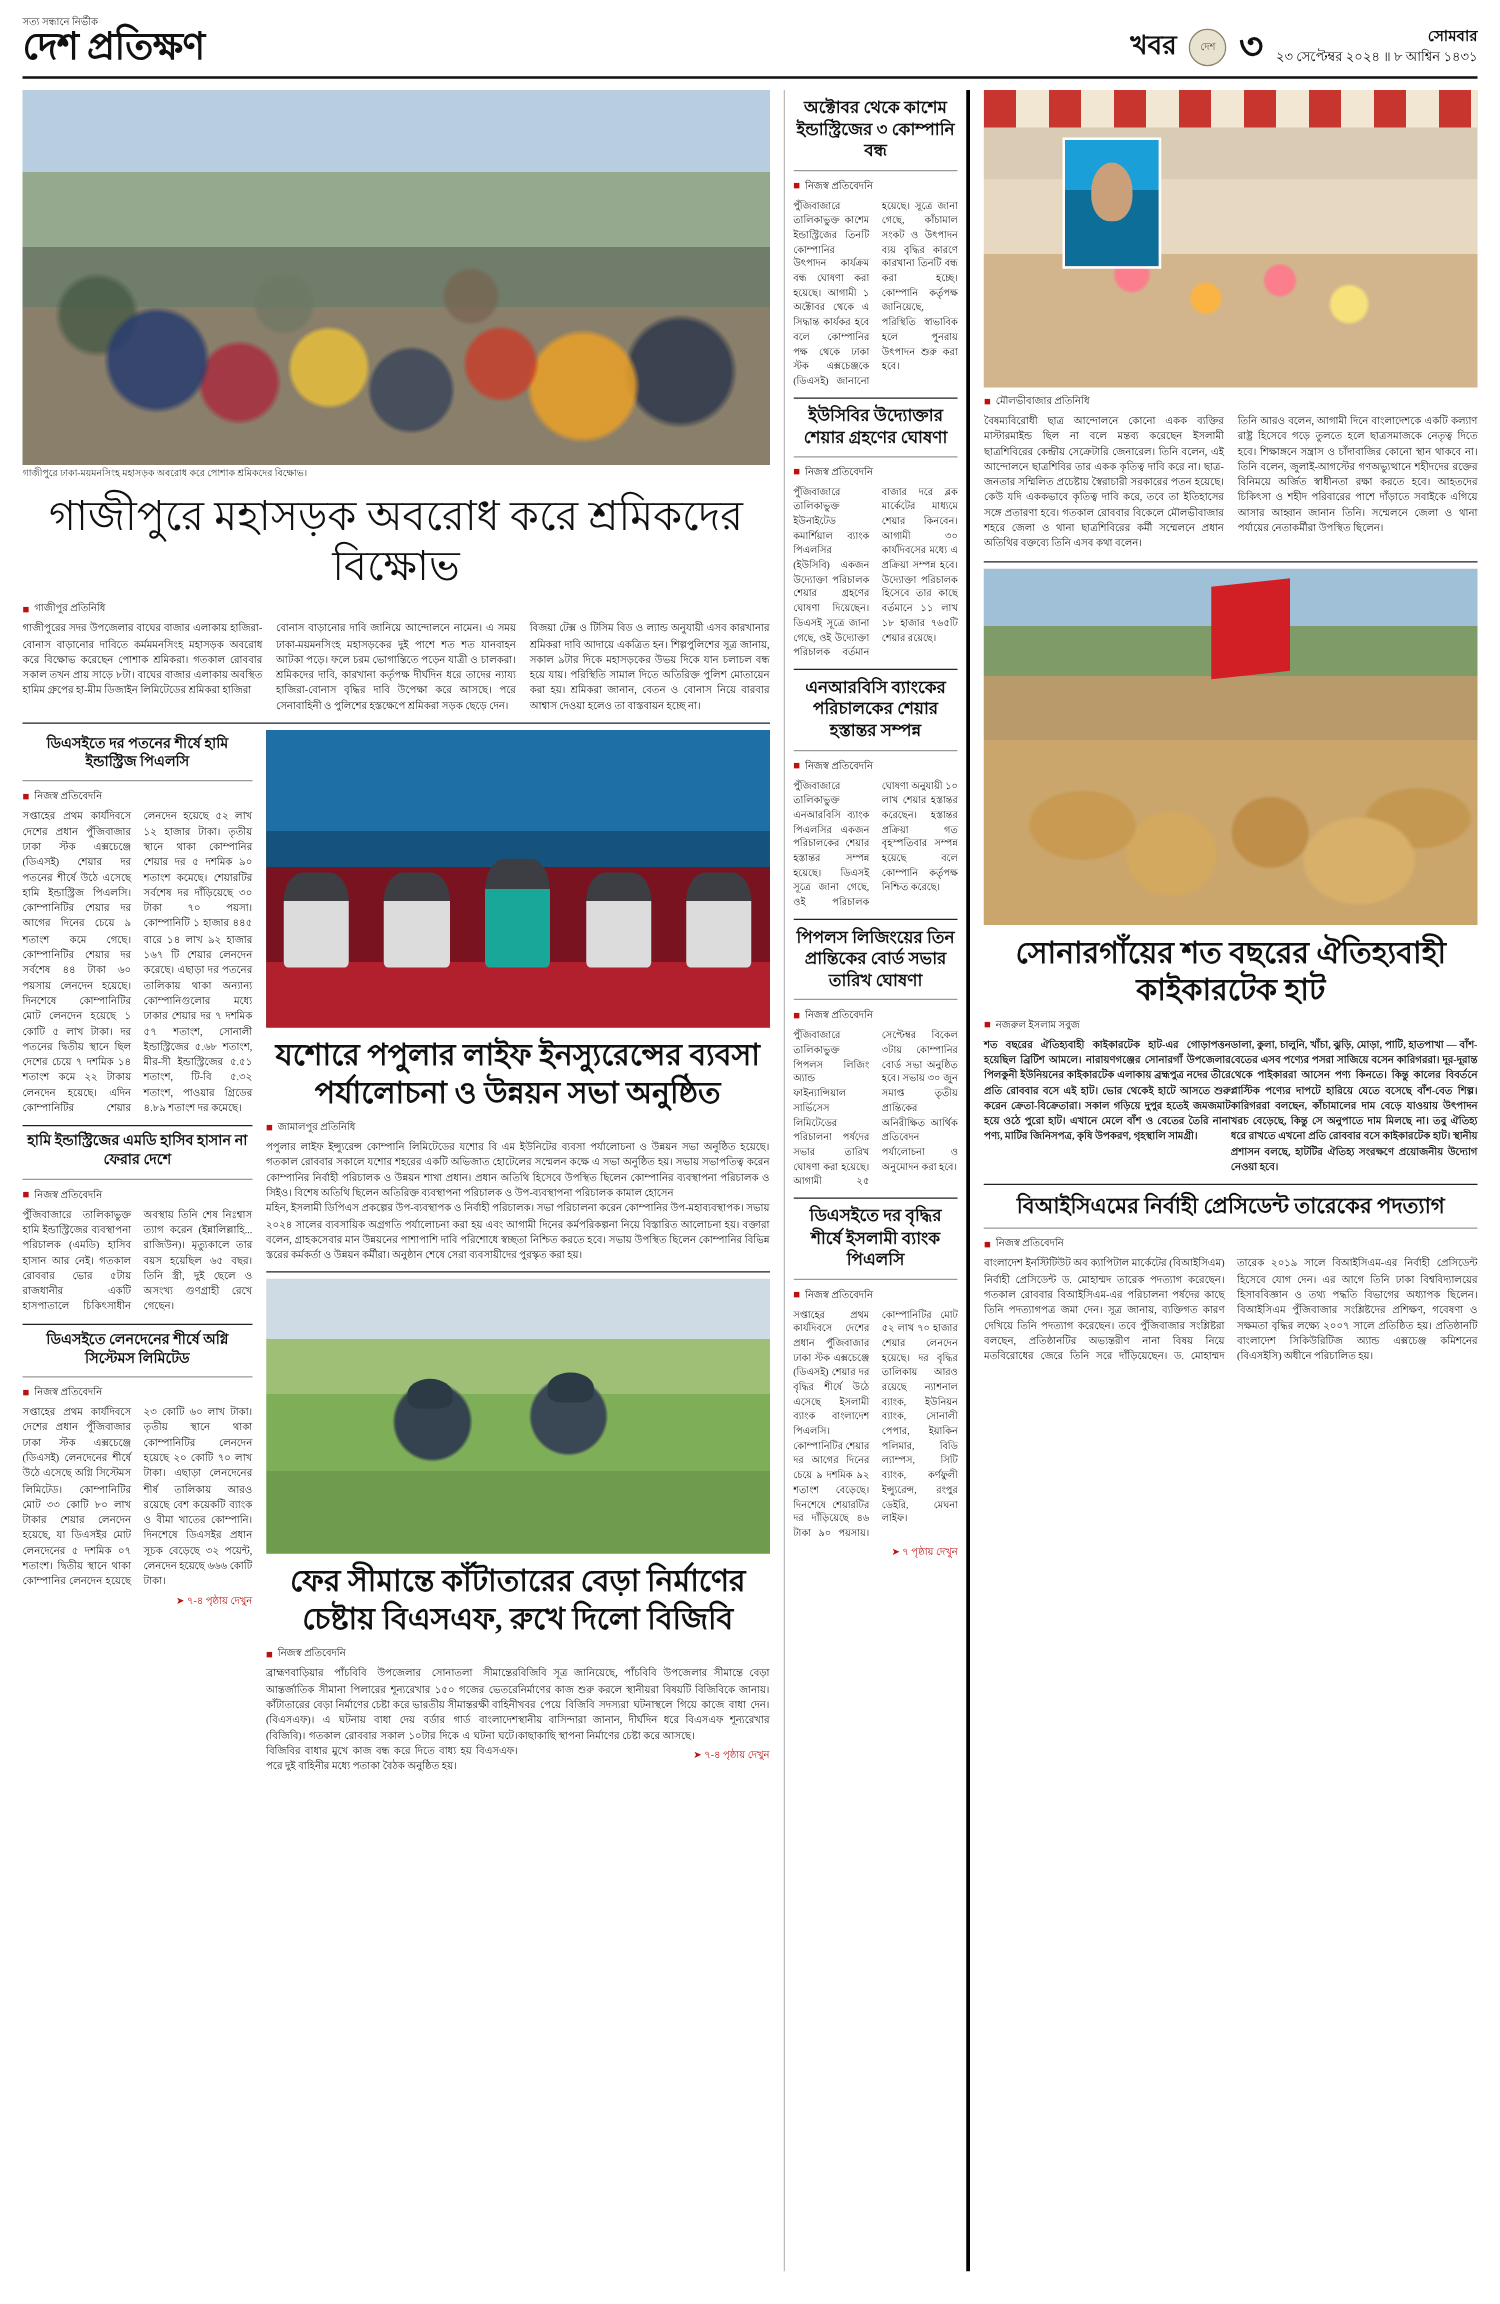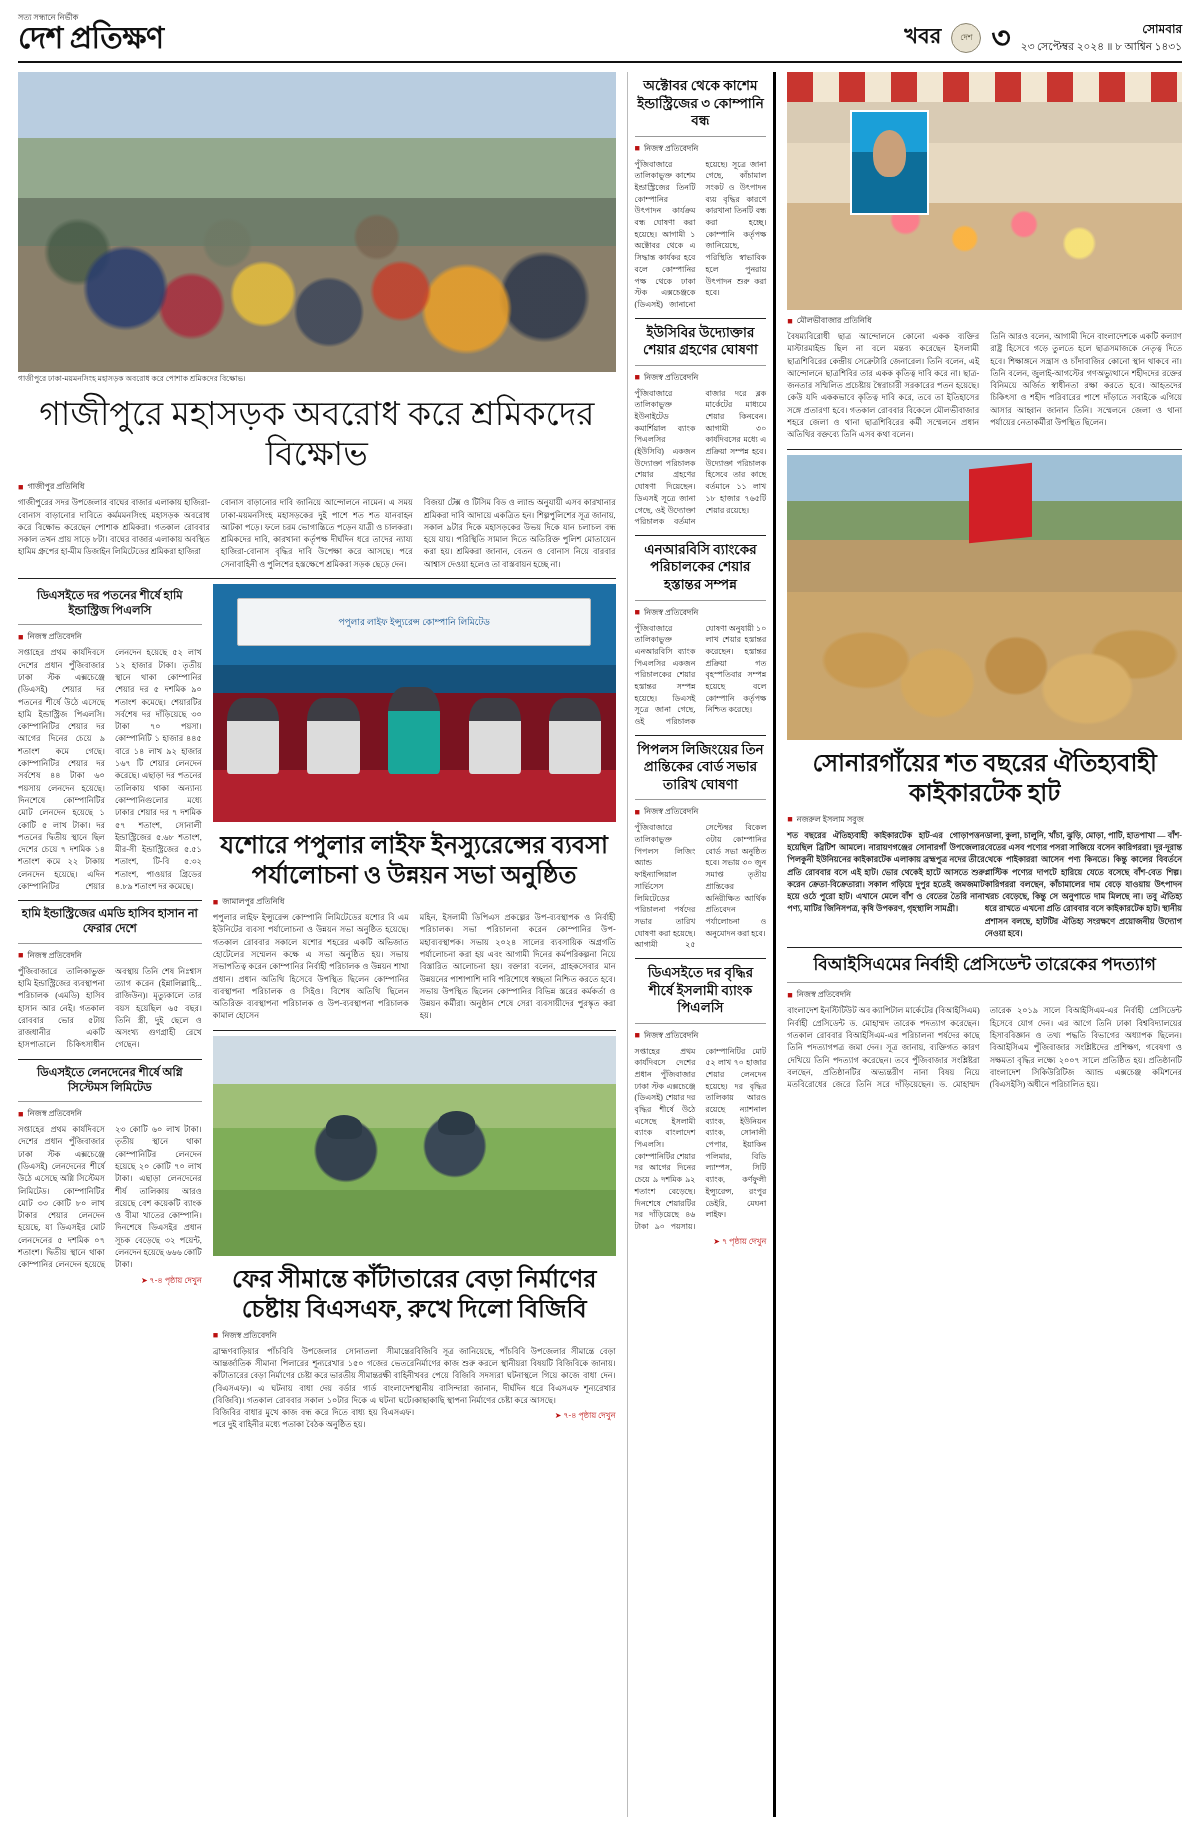--- a/index.html
+++ b/index.html
@@ -274,35 +274,34 @@
             <div class="body-text cols2">সপ্তাহের প্রথম কার্যদিবসে দেশের প্রধান পুঁজিবাজার ঢাকা স্টক এক্সচেঞ্জে (ডিএসই) লেনদেনের শীর্ষে উঠে এসেছে অগ্নি সিস্টেমস লিমিটেড। কোম্পানিটির মোট ৩৩ কোটি ৮০ লাখ টাকার শেয়ার লেনদেন হয়েছে, যা ডিএসইর মোট লেনদেনের ৫ দশমিক ০৭ শতাংশ। দ্বিতীয় স্থানে থাকা কোম্পানির লেনদেন হয়েছে ২৩ কোটি ৬০ লাখ টাকা।
 
 তৃতীয় স্থানে থাকা কোম্পানিটির লেনদেন হয়েছে ২০ কোটি ৭০ লাখ টাকা। এছাড়া লেনদেনের শীর্ষ তালিকায় আরও রয়েছে বেশ কয়েকটি ব্যাংক ও বীমা খাতের কোম্পানি। দিনশেষে ডিএসইর প্রধান সূচক বেড়েছে ৩২ পয়েন্ট, লেনদেন হয়েছে ৬৬৬ কোটি টাকা।</div>
             <div class="contd">➤ ৭-৪ পৃষ্ঠায় দেখুন</div>
           </div>
         </div>
 
         <div>
           <div>
             <div class="photo ph-meeting">
-              <div class="banner">পপুলার লাইফ ইন্স্যুরেন্স কোম্পানি লিমিটেড</div>
               <div class="figs">
                 <i></i>
                 <i></i>
                 <i class="teal"></i>
                 <i></i>
                 <i></i>
               </div>
             </div>
             <h2 class="headline">যশোরে পপুলার লাইফ ইনস্যুরেন্সের ব্যবসা পর্যালোচনা ও উন্নয়ন সভা অনুষ্ঠিত</h2>
             <div class="byline">
               <span class="bullet">■</span>
               <span>জামালপুর প্রতিনিধি</span>
             </div>
-            <div style="display:grid;grid-template-columns:1fr 1fr;column-gap:11px;">
+            <div style="display:grid;grid-template-columns:1fr;column-gap:11px;">
               <div class="body-text">পপুলার লাইফ ইন্স্যুরেন্স কোম্পানি লিমিটেডের যশোর বি এম ইউনিটের ব্যবসা পর্যালোচনা ও উন্নয়ন সভা অনুষ্ঠিত হয়েছে।
 
 গতকাল রোববার সকালে যশোর শহরের একটি অভিজাত হোটেলের সম্মেলন কক্ষে এ সভা অনুষ্ঠিত হয়। সভায় সভাপতিত্ব করেন কোম্পানির নির্বাহী পরিচালক ও উন্নয়ন শাখা প্রধান।
 
 প্রধান অতিথি হিসেবে উপস্থিত ছিলেন কোম্পানির ব্যবস্থাপনা পরিচালক ও সিইও। বিশেষ অতিথি ছিলেন অতিরিক্ত ব্যবস্থাপনা পরিচালক ও উপ-ব্যবস্থাপনা পরিচালক কামাল হোসেন</div>
               <div class="body-text">মহিন, ইসলামী ডিপিএস প্রকল্পের উপ-ব্যবস্থাপক ও নির্বাহী পরিচালক। সভা পরিচালনা করেন কোম্পানির উপ-মহাব্যবস্থাপক।
 
 সভায় ২০২৪ সালের ব্যবসায়িক অগ্রগতি পর্যালোচনা করা হয় এবং আগামী দিনের কর্মপরিকল্পনা নিয়ে বিস্তারিত আলোচনা হয়। বক্তারা বলেন, গ্রাহকসেবার মান উন্নয়নের পাশাপাশি দাবি পরিশোধে স্বচ্ছতা নিশ্চিত করতে হবে।
 
 সভায় উপস্থিত ছিলেন কোম্পানির বিভিন্ন স্তরের কর্মকর্তা ও উন্নয়ন কর্মীরা। অনুষ্ঠান শেষে সেরা ব্যবসায়ীদের পুরস্কৃত করা হয়।</div>

